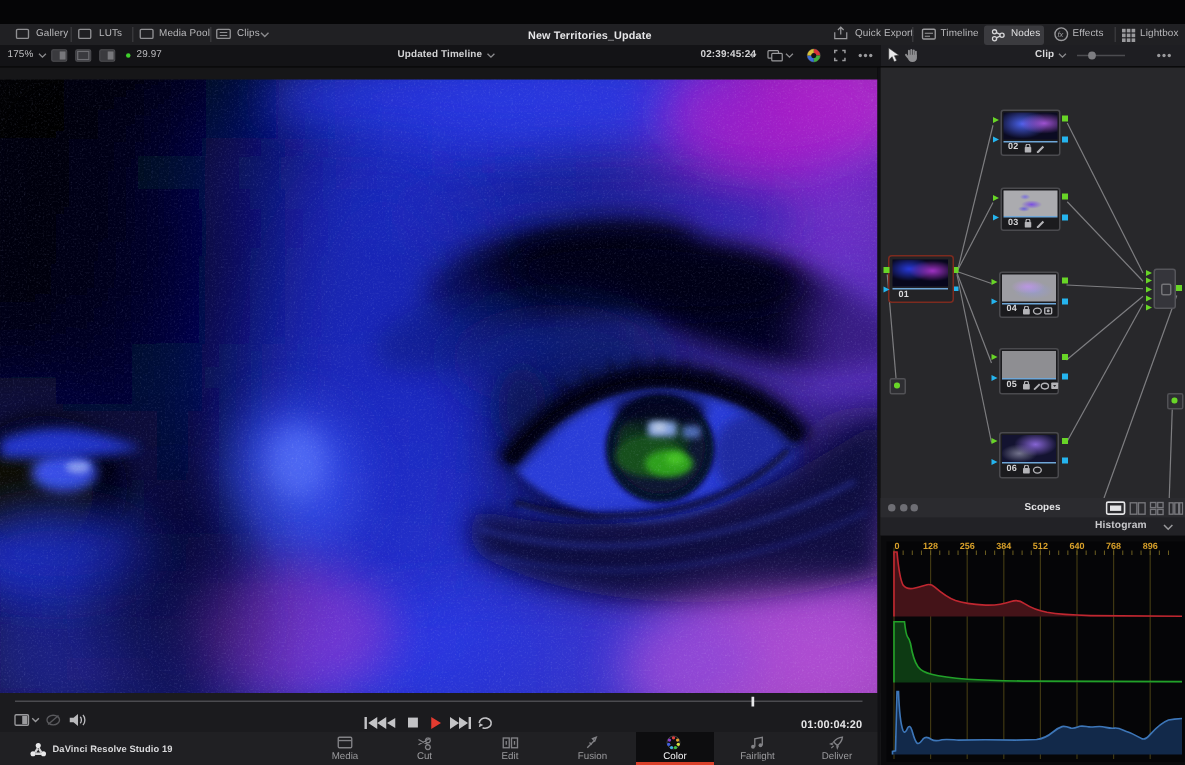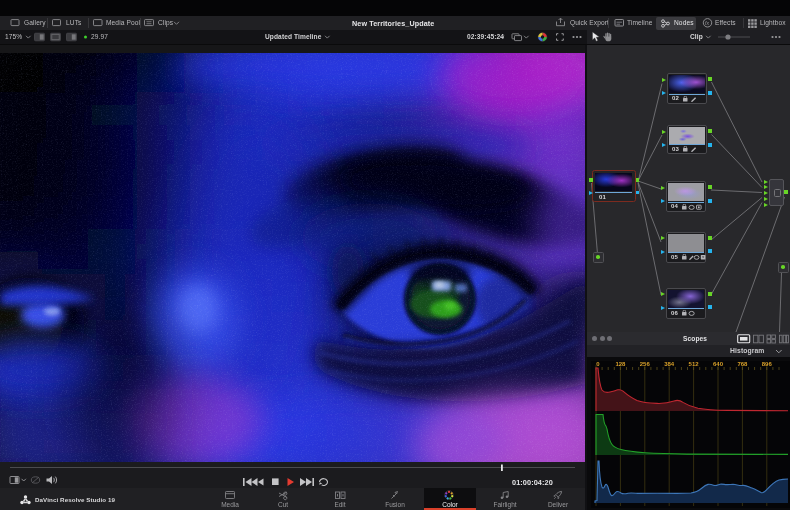--- a/index.html
+++ b/index.html
@@ -390,21 +390,21 @@
         <rect x="272" y="16.4" width="6.6" height="6.6"></rect>
         <path d="M287.5 16l6.5 4-6.5 4z" fill="#e33b30"></path>
         <path d="M300 16l6 4-6 4zM306 16l6 4-6 4z"></path>
         <rect x="312.4" y="16" width="1.6" height="8"></rect>
       </g>
       <g fill="none" stroke="#c3c3c6" stroke-width="1.1">
         <path d="M319.5 20a4 3.4 0 1 1 2.2 3.1"></path>
         <path d="M319.2 22.8l0.6-2.6 2.4 1.2z" fill="#c3c3c6" stroke="none"></path>
       </g>
     </svg>
-    <span class="tbtxt" style="left:512px;top:15.5px;color:#e4e4e6;font-weight:bold;font-size:7.3px;">01:00:04:20</span>
+    <span class="tbtxt" style="left:534px;top:15.5px;color:#e4e4e6;font-weight:bold;font-size:7.3px;">01:00:04:20</span>
   </div>
 
   <div class="abs botbar" id="botbar">
     <div class="abs" style="left:424px;top:0;width:52px;height:22px;background:#0d0d0f;"></div>
     <div class="abs" style="left:424px;top:20px;width:52px;height:2px;background:#d9402a;"></div>
     <svg class="abs" style="left:20px;top:6.5px;" width="11" height="10" viewBox="0 0 11 10">
       <g fill="#e8e8ea">
         <circle cx="5.5" cy="2" r="1.7"></circle>
           <circle cx="2" cy="7.5" r="1.7"></circle>
           <circle cx="9" cy="7.5" r="1.7"></circle>

